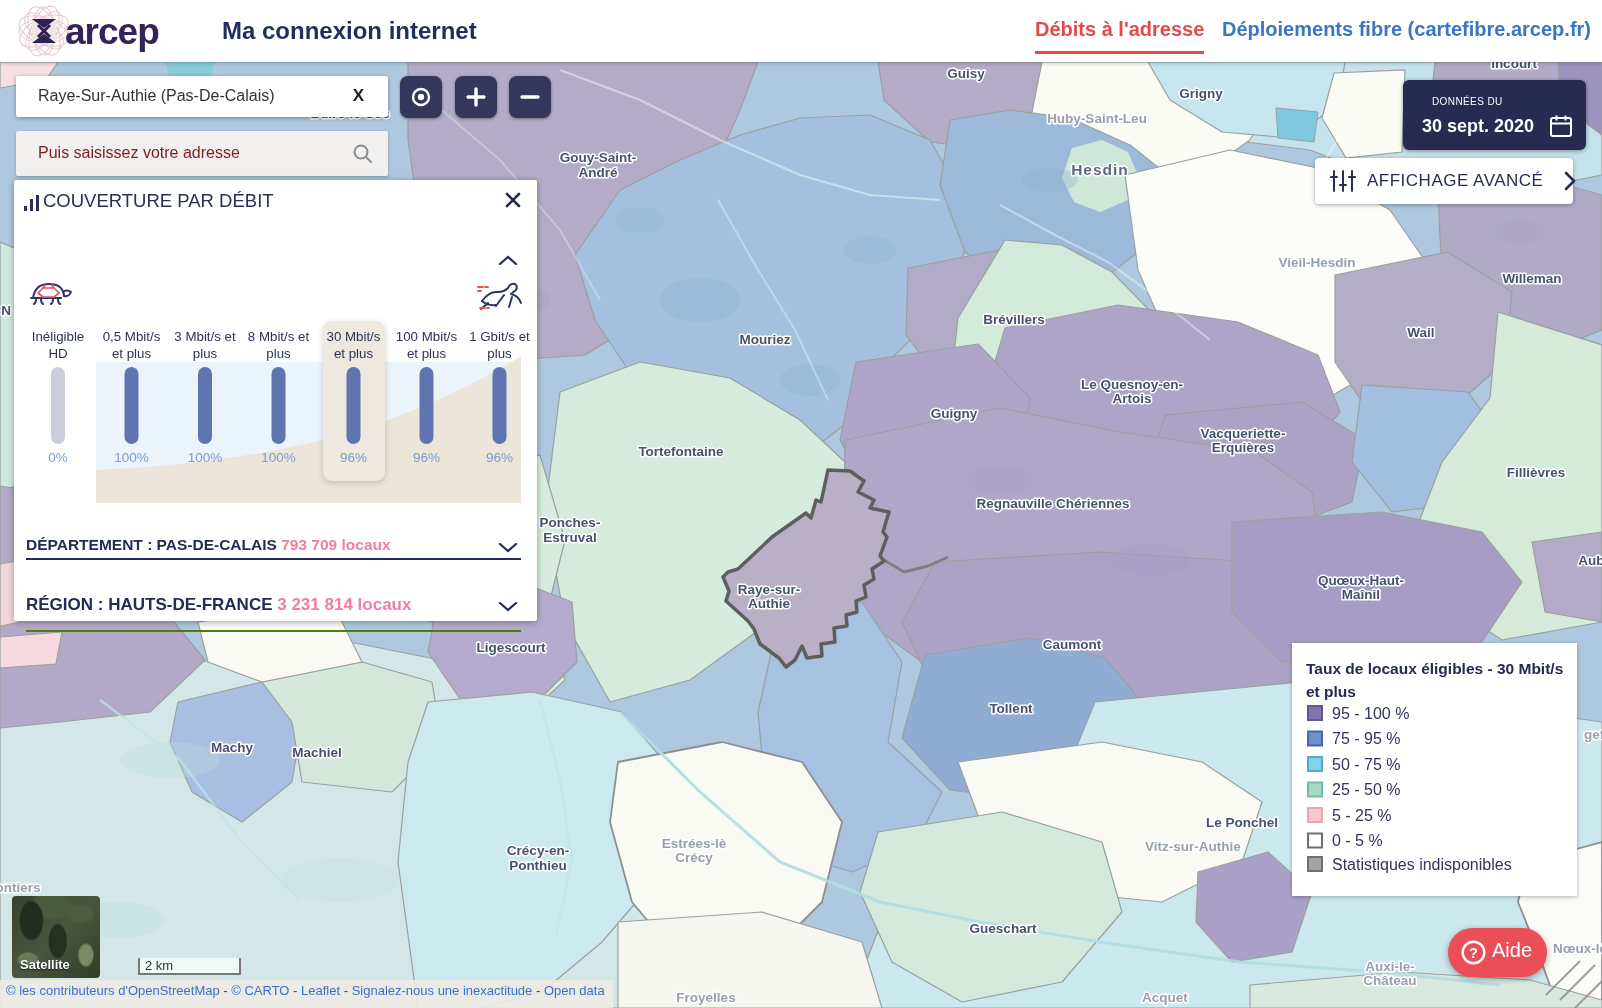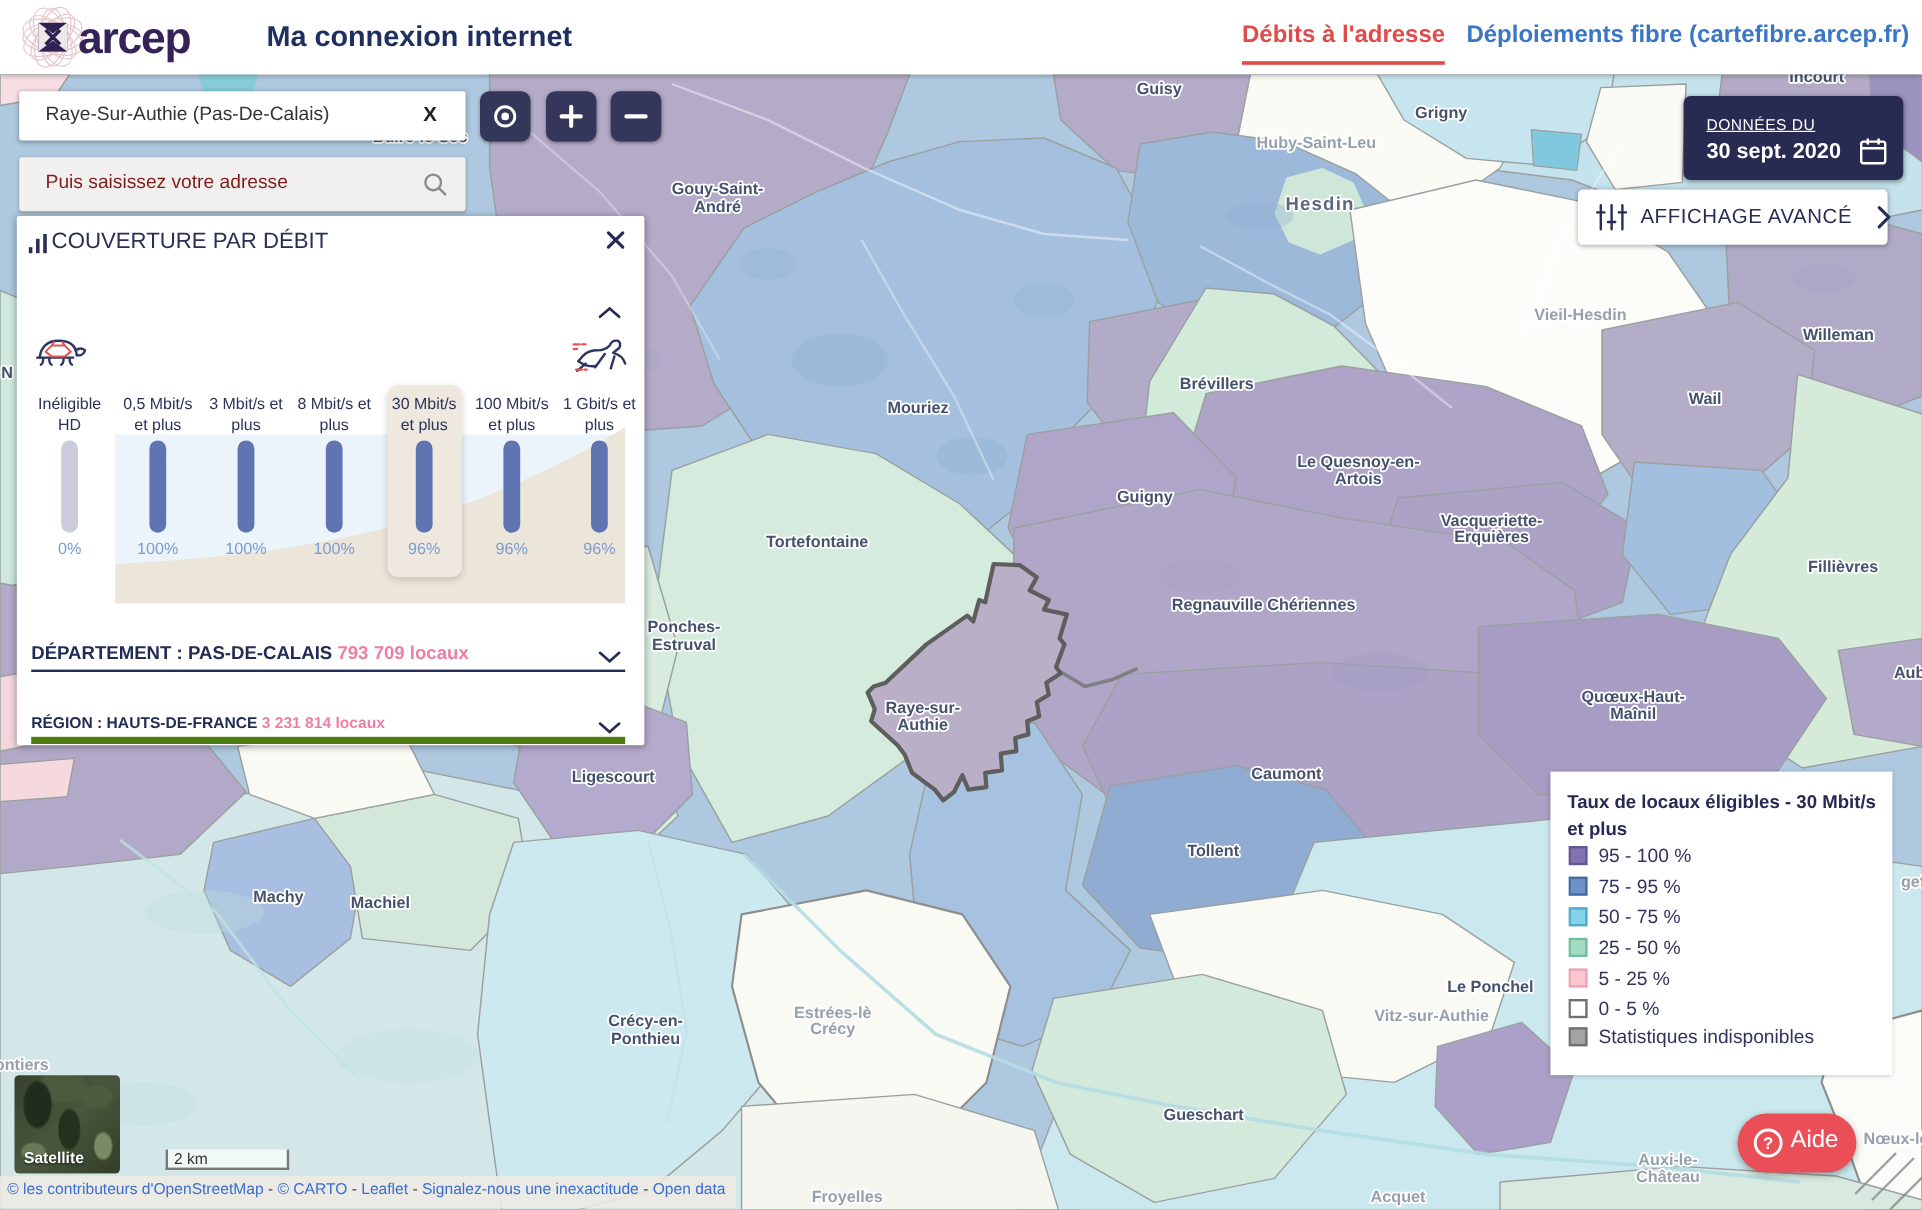--- a/index.html
+++ b/index.html
@@ -19,21 +19,21 @@
 #panel{position:absolute;left:14px;top:180px;width:523px;height:441px;background:#fff;border-radius:2px;box-shadow:0 1px 6px rgba(0,0,0,.35);z-index:4;}
 #donnees{position:absolute;left:1403px;top:80px;width:183px;height:70px;background:#272b52;border-radius:6px;box-shadow:0 1px 4px rgba(0,0,0,.4);z-index:4;color:#fff;}
 #affich{position:absolute;left:1315px;top:158px;width:258px;height:46px;background:#fff;border-radius:4px;box-shadow:0 1px 4px rgba(0,0,0,.35);z-index:4;}
 #legend{position:absolute;left:1292px;top:643px;width:285px;height:253px;background:#fff;box-shadow:0 1px 4px rgba(0,0,0,.3);z-index:4;}
 #aide{position:absolute;left:1448px;top:928px;width:99px;height:49px;background:#ea4f57;border-radius:25px;box-shadow:0 2px 6px rgba(0,0,0,.35);z-index:4;}
 #satthumb{position:absolute;left:12px;top:896px;width:88px;height:82px;border-radius:4px;z-index:4;overflow:hidden;
 background:#313d26;
 background-image:radial-gradient(ellipse 18px 30px at 22% 30%,#222c1c 0 60%,transparent 70%),radial-gradient(ellipse 14px 26px at 52% 55%,#26301e 0 60%,transparent 70%),radial-gradient(ellipse 20px 14px at 78% 22%,#4e5c3e 0 60%,transparent 70%),radial-gradient(ellipse 12px 18px at 84% 72%,#7a8a66 0 55%,transparent 70%),radial-gradient(ellipse 16px 12px at 18% 78%,#6a7a58 0 55%,transparent 70%),radial-gradient(ellipse 30px 20px at 45% 12%,#4c5a3e 0 60%,transparent 75%),linear-gradient(135deg,#37422c 0%,#4a573e 50%,#313d26 100%);}
 #satthumb .lbl{position:absolute;left:8px;bottom:6px;color:#fff;font-size:13px;font-weight:700;text-shadow:0 1px 2px rgba(0,0,0,.8);}
 #scalebar{position:absolute;left:109px;top:958px;width:94px;height:15px;background:rgba(250,253,254,.75);border:2px solid #777;border-top:none;z-index:4;font-size:13px;color:#333;padding-left:5px;line-height:15px;margin-left:29px;}
-#attrib{position:absolute;left:0px;top:980px;height:27px;background:rgba(238,234,226,.88);z-index:4;font-size:13px;color:#444;line-height:22px;padding:0 8px 0 6px;}
+#attrib{position:absolute;left:0px;top:980px;height:16px;background:rgba(238,234,226,.88);z-index:4;font-size:13px;color:#444;line-height:22px;padding:0 8px 12px 6px;}
 #attrib a{color:#3b6ed0;text-decoration:none;}
 </style>
 </head>
 <body>
 <div id="map"><svg width="1602" height="1008" viewBox="0 0 1602 1008">
 <polygon points="0,62 1602,62 1602,1008 0,1008" fill="#aec8e0"></polygon>
 <polygon points="1000,62 1602,62 1602,175 1500,195 1400,185 1310,150 1230,140 1160,150 1100,130 1050,95 1010,80" fill="#c5e3ed" stroke="#9aa09f" stroke-width="1.2" stroke-linejoin="round"></polygon>
 <polygon points="1555,62 1602,62 1602,135 1568,110 1552,85" fill="#9c93c0" stroke="#9aa09f" stroke-width="1.2" stroke-linejoin="round"></polygon>
 <polygon points="1435,62 1558,62 1560,92 1520,122 1462,115 1432,88" fill="#b2aac7" stroke="#9aa09f" stroke-width="1.2" stroke-linejoin="round"></polygon>
 <polygon points="1025,62 1265,62 1272,100 1250,140 1205,172 1150,185 1095,175 1048,140 1020,100" fill="#fbfbf6" stroke="#9aa09f" stroke-width="1.2" stroke-linejoin="round"></polygon>
@@ -290,28 +290,28 @@
         <text x="400.5" y="142">96%</text>
         <text x="473.5" y="142">96%</text>
     </g>
   </svg>
 
   <div class="abs" style="left:12px;top:356px;width:495px;border-bottom:2px solid #232c54;padding-bottom:4px;font-size:15.5px;font-weight:700;color:#232c54;">DÉPARTEMENT : PAS-DE-CALAIS <span style="color:#ee7ea6">793 709 locaux</span></div>
   <svg class="abs" style="left:484px;top:362px" width="20" height="12" viewBox="0 0 20 12">
       <path d="M2 2 L10 9 L18 2" fill="none" stroke="#232c54" stroke-width="2.2" stroke-linecap="round"></path>
     </svg>
 
-  <div class="abs" style="left:12px;top:415px;width:495px;border-bottom:6px solid #4d7c0f;padding-bottom:4px;font-size:13px;font-weight:700;color:#232c54;">RÉGION : HAUTS-DE-FRANCE <span style="color:#ee7ea6">3 231 814 locaux</span></div>
+  <div class="abs" style="left:12px;top:415px;width:495px;border-bottom:2px solid #4d7c0f;padding-bottom:15px;font-size:17px;font-weight:700;color:#232c54;">RÉGION : HAUTS-DE-FRANCE <span style="color:#ee7ea6">3 231 814 locaux</span></div>
   <svg class="abs" style="left:484px;top:421px" width="20" height="12" viewBox="0 0 20 12">
       <path d="M2 2 L10 9 L18 2" fill="none" stroke="#232c54" stroke-width="2.2" stroke-linecap="round"></path>
     </svg>
 </div>
 
 <div id="donnees">
-  <div class="abs" style="left:19px;top:16px;font-size:13px;letter-spacing:.4px;text-decoration:underline;">DONNÉES DU</div>
+  <div class="abs" style="left:29px;top:16px;font-size:10px;letter-spacing:.4px;">DONNÉES DU</div>
   <div class="abs" style="left:19px;top:36px;font-size:18px;font-weight:700;">30 sept. 2020</div>
   <svg class="abs" style="left:145px;top:33px" width="26" height="26" viewBox="0 0 26 26">
       <rect x="3" y="5" width="20" height="18" rx="2" fill="none" stroke="#fff" stroke-width="2"></rect>
       <path d="M3 10.5h20M8.5 2.5v5M17.5 2.5v5" stroke="#fff" stroke-width="2"></path>
     </svg>
 </div>
 <div id="affich">
   <svg class="abs" style="left:15px;top:11px" width="26" height="24" viewBox="0 0 26 24">
     <g stroke="#272e56" stroke-width="2" stroke-linecap="round">
       <path d="M4 2v20M13 2v20M22 2v20"></path>

